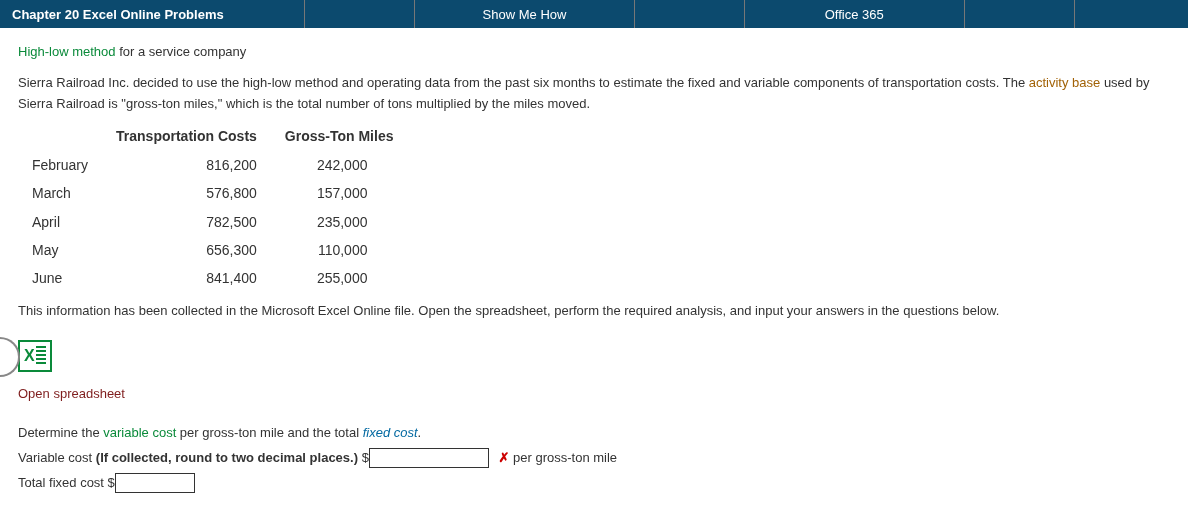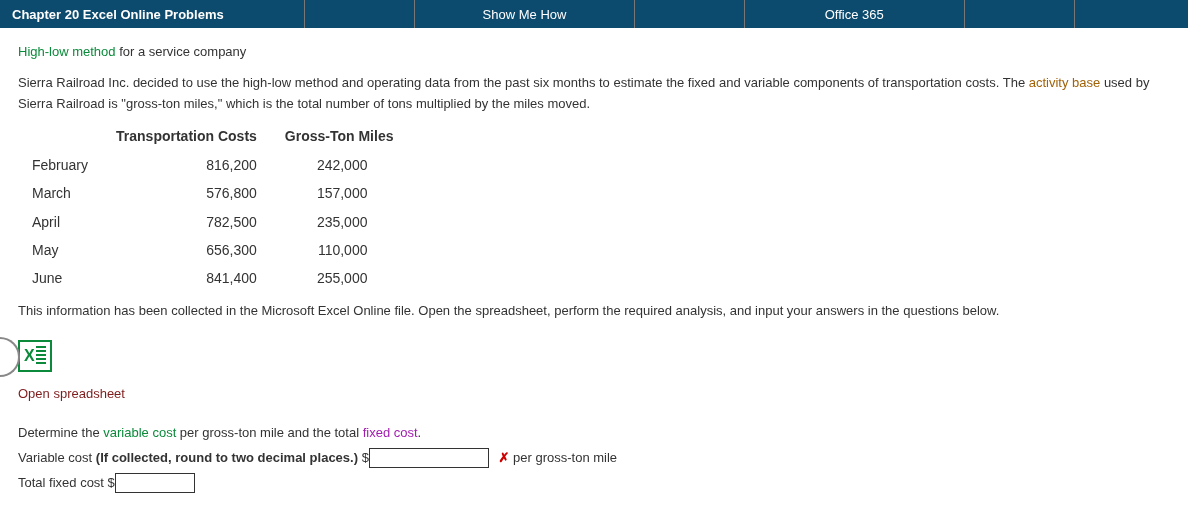--- a/index.html
+++ b/index.html
@@ -123,21 +123,22 @@
       cursor: pointer;
       display: inline-block;
     }
     .question {
       margin-top: 18px;
     }
     .question .variable-cost {
       color: #0a8a3a;
     }
     .question .fixed-cost {
-      color: #a21caf;
+      color: #0369a1;
+      font-style: italic;
     }
     .answer-line {
       margin-top: 4px;
     }
     .answer-line .bold {
       font-weight: bold;
     }
     .input-field {
       border: 1px solid #333;
       height: 20px;

